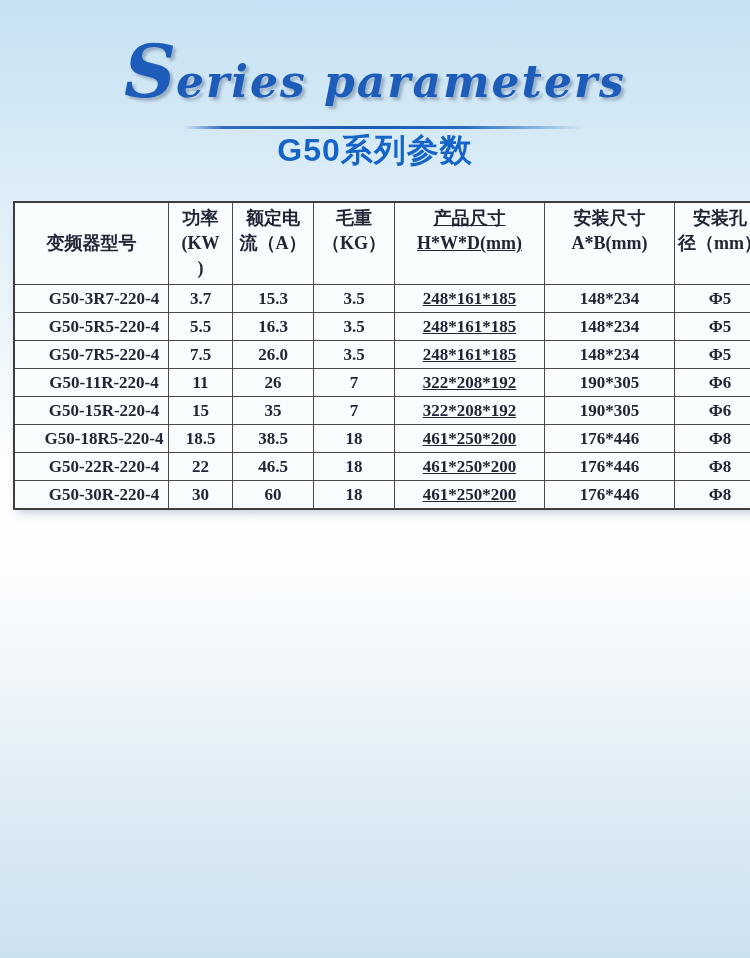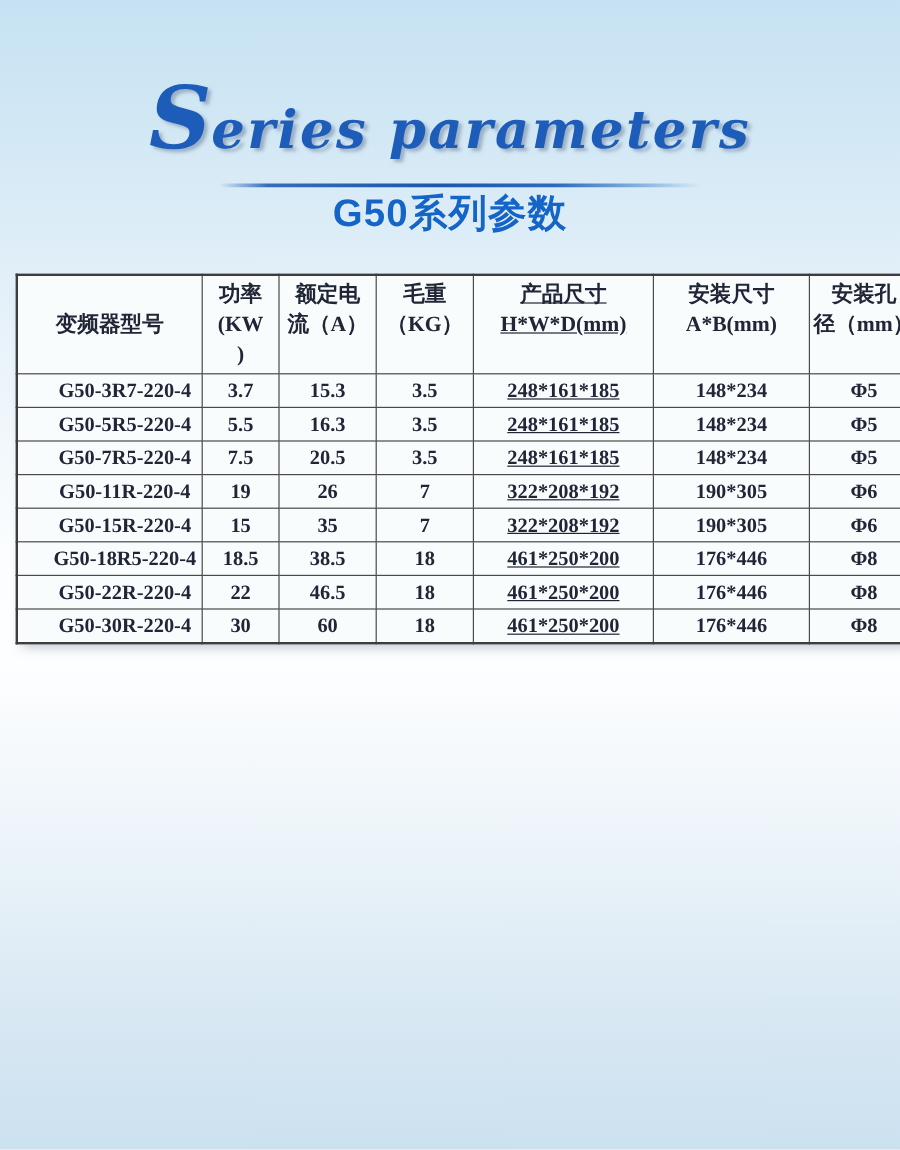--- a/index.html
+++ b/index.html
@@ -12,21 +12,21 @@
       #c6e2f2 0%,
       #d3e8f5 12%,
       #e9f3fa 30%,
       #fbfdfe 48%,
       #fdfeff 58%,
       #eef5fa 72%,
       #d8e8f3 88%,
       #cce1f0 100%);
   }
 
-  .hero { padding-top: 58px; text-align: center; }
+  .hero { padding-top: 32px; text-align: center; }
 
   .script-title {
     font-family: "DejaVu Serif", serif;
     font-style: italic;
     font-weight: bold;
     font-size: 44px;
     line-height: 80px;
     color: #1d5cb8;
     letter-spacing: 2px;
     text-shadow: 3px 3px 3px rgba(100,120,150,0.5);
@@ -164,29 +164,29 @@
             <td class="col1">5.5</td>
             <td class="col2">16.3</td>
             <td class="col3">3.5</td>
             <td class="col4">248*161*185</td>
             <td class="col5">148*234</td>
             <td class="col6">Φ5</td>
           </tr>
           <tr>
             <td class="col0">G50-7R5-220-4</td>
             <td class="col1">7.5</td>
-            <td class="col2">20.5</td>
+            <td class="col2">26.0</td>
             <td class="col3">3.5</td>
             <td class="col4">248*161*185</td>
             <td class="col5">148*234</td>
             <td class="col6">Φ5</td>
           </tr>
           <tr>
             <td class="col0">G50-11R-220-4</td>
-            <td class="col1">19</td>
+            <td class="col1">11</td>
             <td class="col2">26</td>
             <td class="col3">7</td>
             <td class="col4">322*208*192</td>
             <td class="col5">190*305</td>
             <td class="col6">Φ6</td>
           </tr>
           <tr>
             <td class="col0">G50-15R-220-4</td>
             <td class="col1">15</td>
             <td class="col2">35</td>

